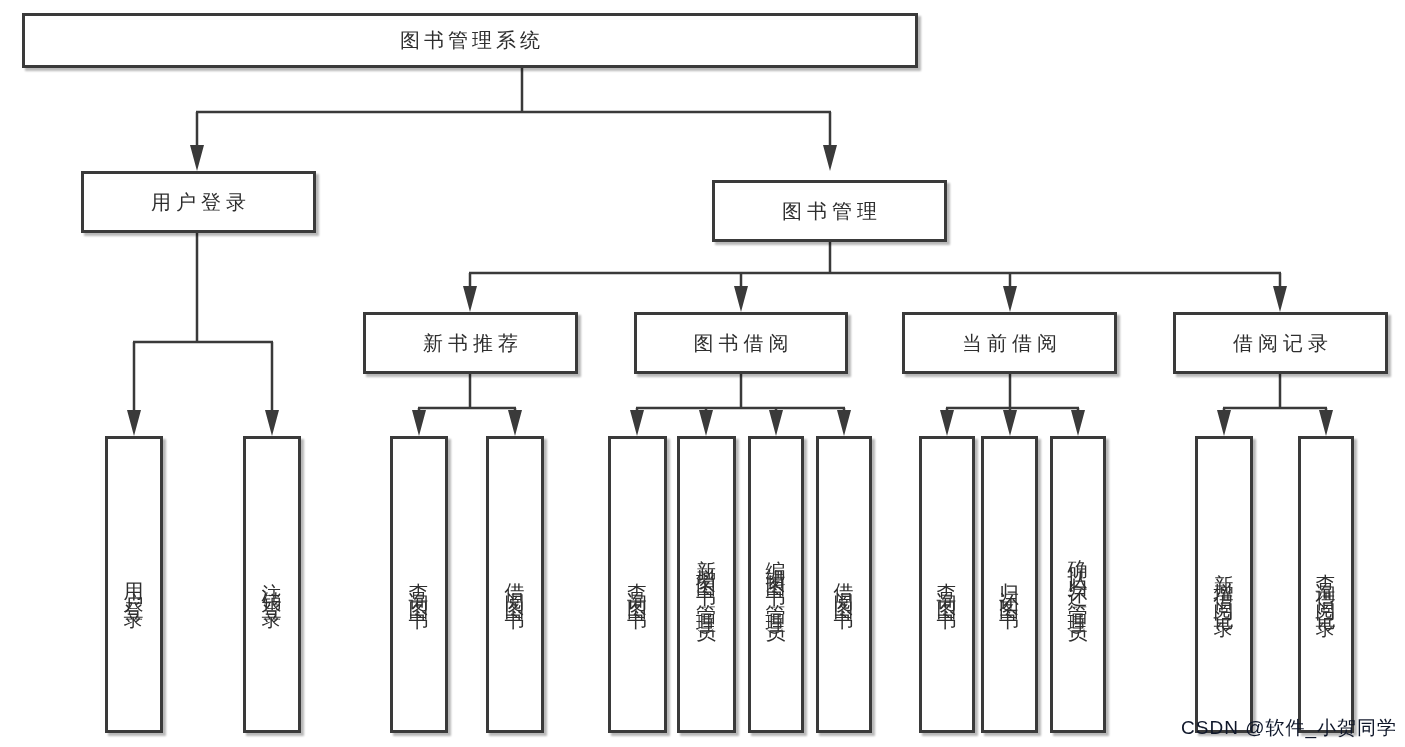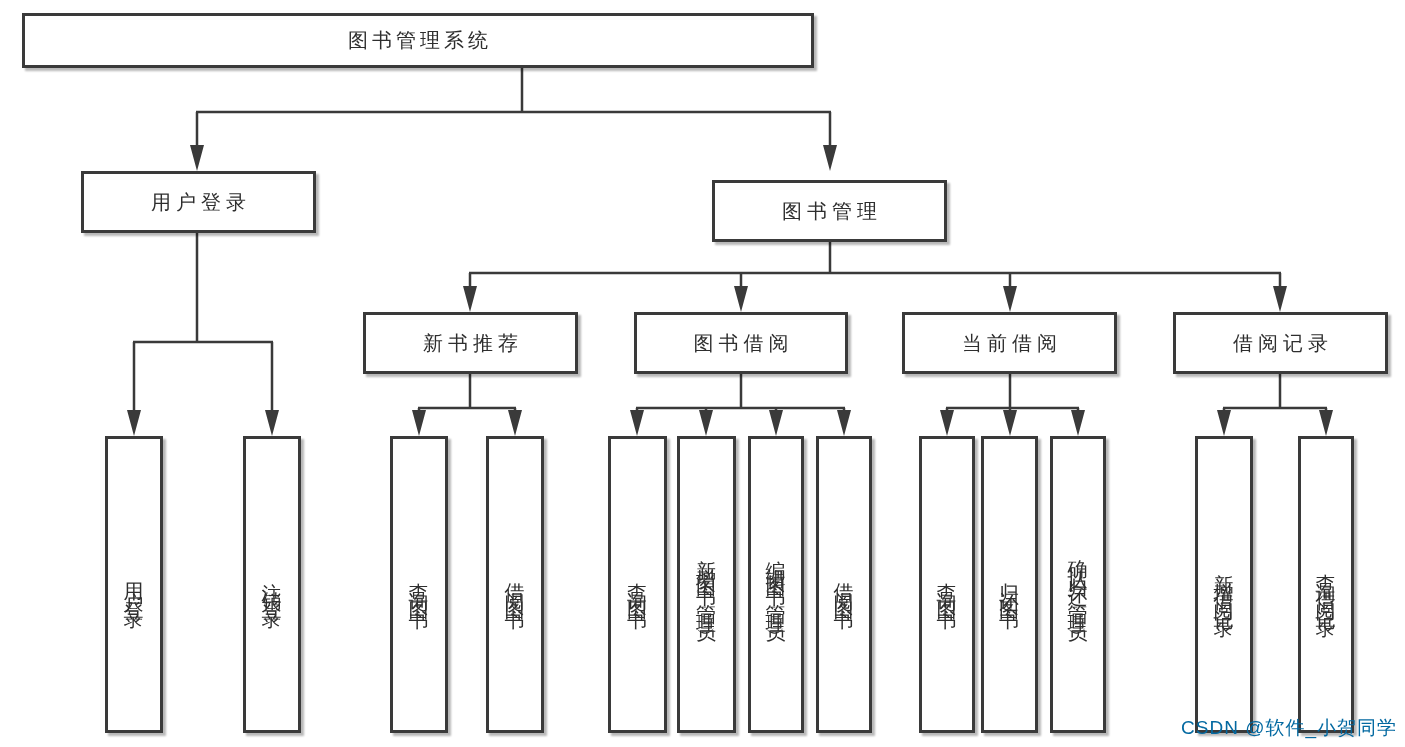--- a/index.html
+++ b/index.html
@@ -42,21 +42,21 @@
     letter-spacing: 9px;
     line-height: 1;
     white-space: nowrap;
   }
   .watermark {
     position: absolute;
     right: 8px;
     bottom: 6px;
     font-size: 19px;
     letter-spacing: 1px;
-    color: #0369a1;
+    color: #0f172a;
     z-index: 3;
     white-space: nowrap;
   }
 </style>
 </head>
 <body>
 
 <div class="canvas">
 
   <svg class="connectors" width="1405" height="747" viewBox="0 0 1405 747" aria-hidden="true">
@@ -109,21 +109,21 @@
       M699 410 L713 410 L706 436 Z
       M769 410 L783 410 L776 436 Z
       M837 410 L851 410 L844 436 Z
       M940 410 L954 410 L947 436 Z
       M1003 410 L1017 410 L1010 436 Z
       M1071 410 L1085 410 L1078 436 Z
       M1217 410 L1231 410 L1224 436 Z
       M1319 410 L1333 410 L1326 436 Z"></path>
   </svg>
 
-  <div class="box root" style="left:22px; top:13px; width:792px; height:55px;">
+  <div class="box root" style="left:22px; top:13px; width:896px; height:55px;">
     <span class="h-label">图书管理系统</span>
   </div>
 
   <div class="box" style="left:81px; top:171px; width:235px; height:62px;">
     <span class="h-label">用户登录</span>
   </div>
   <div class="box" style="left:712px; top:171px; width:235px; height:62px;margin-top:9px;">
     <span class="h-label">图书管理</span>
   </div>
 

